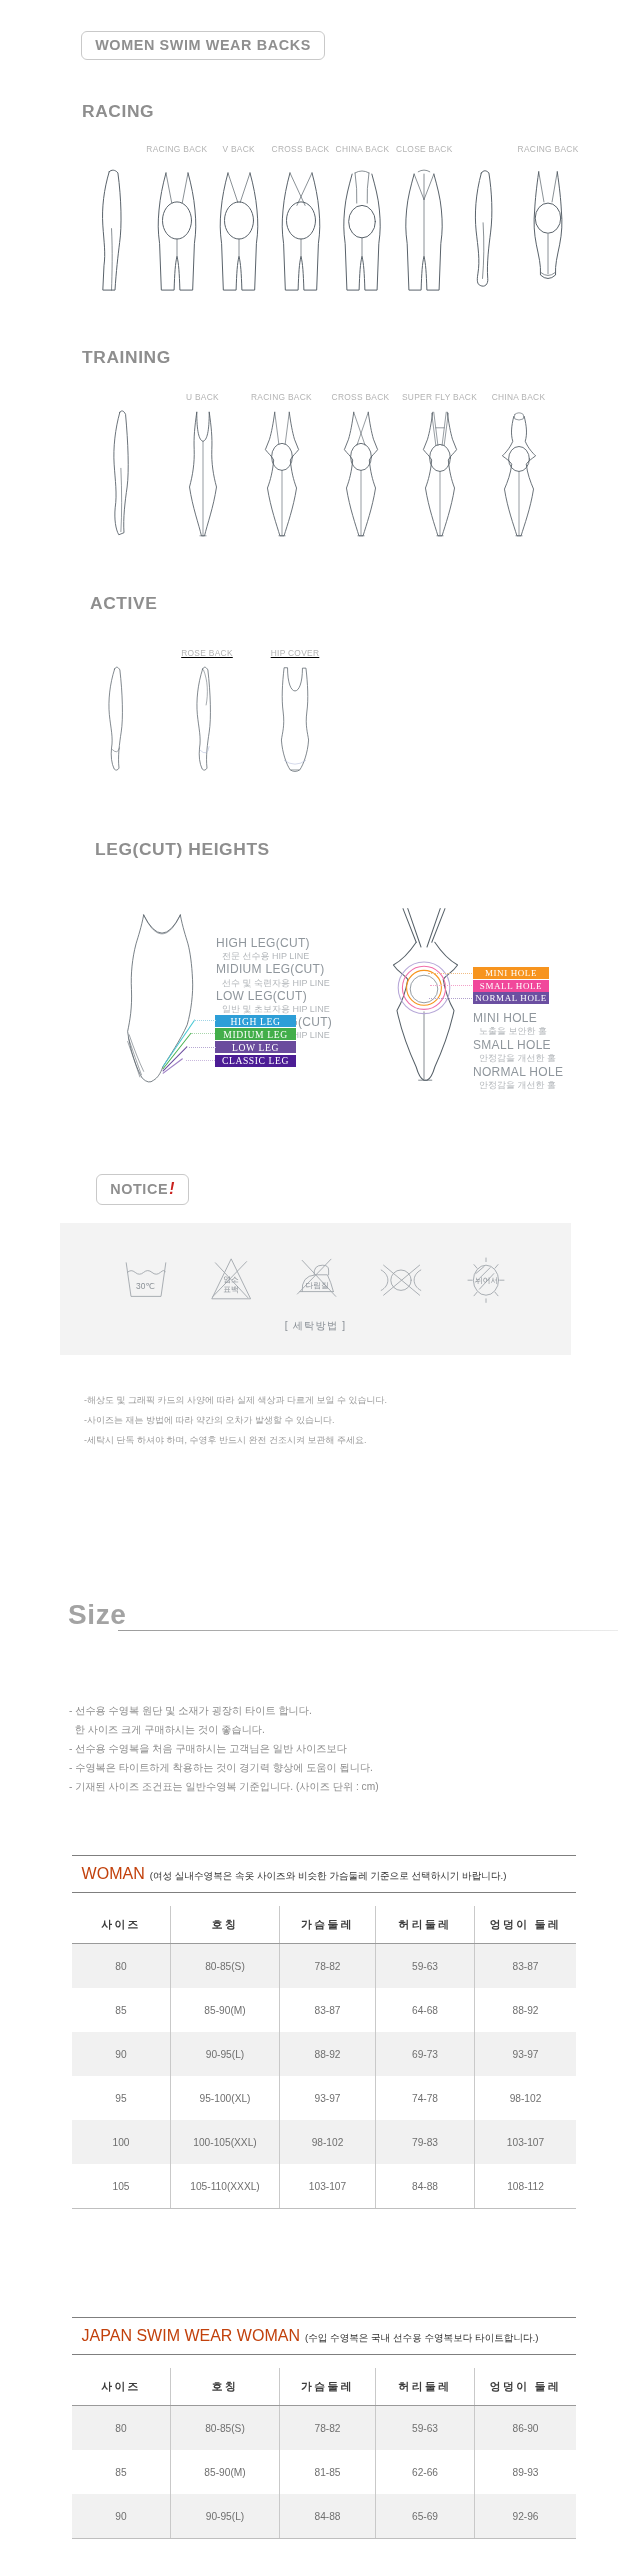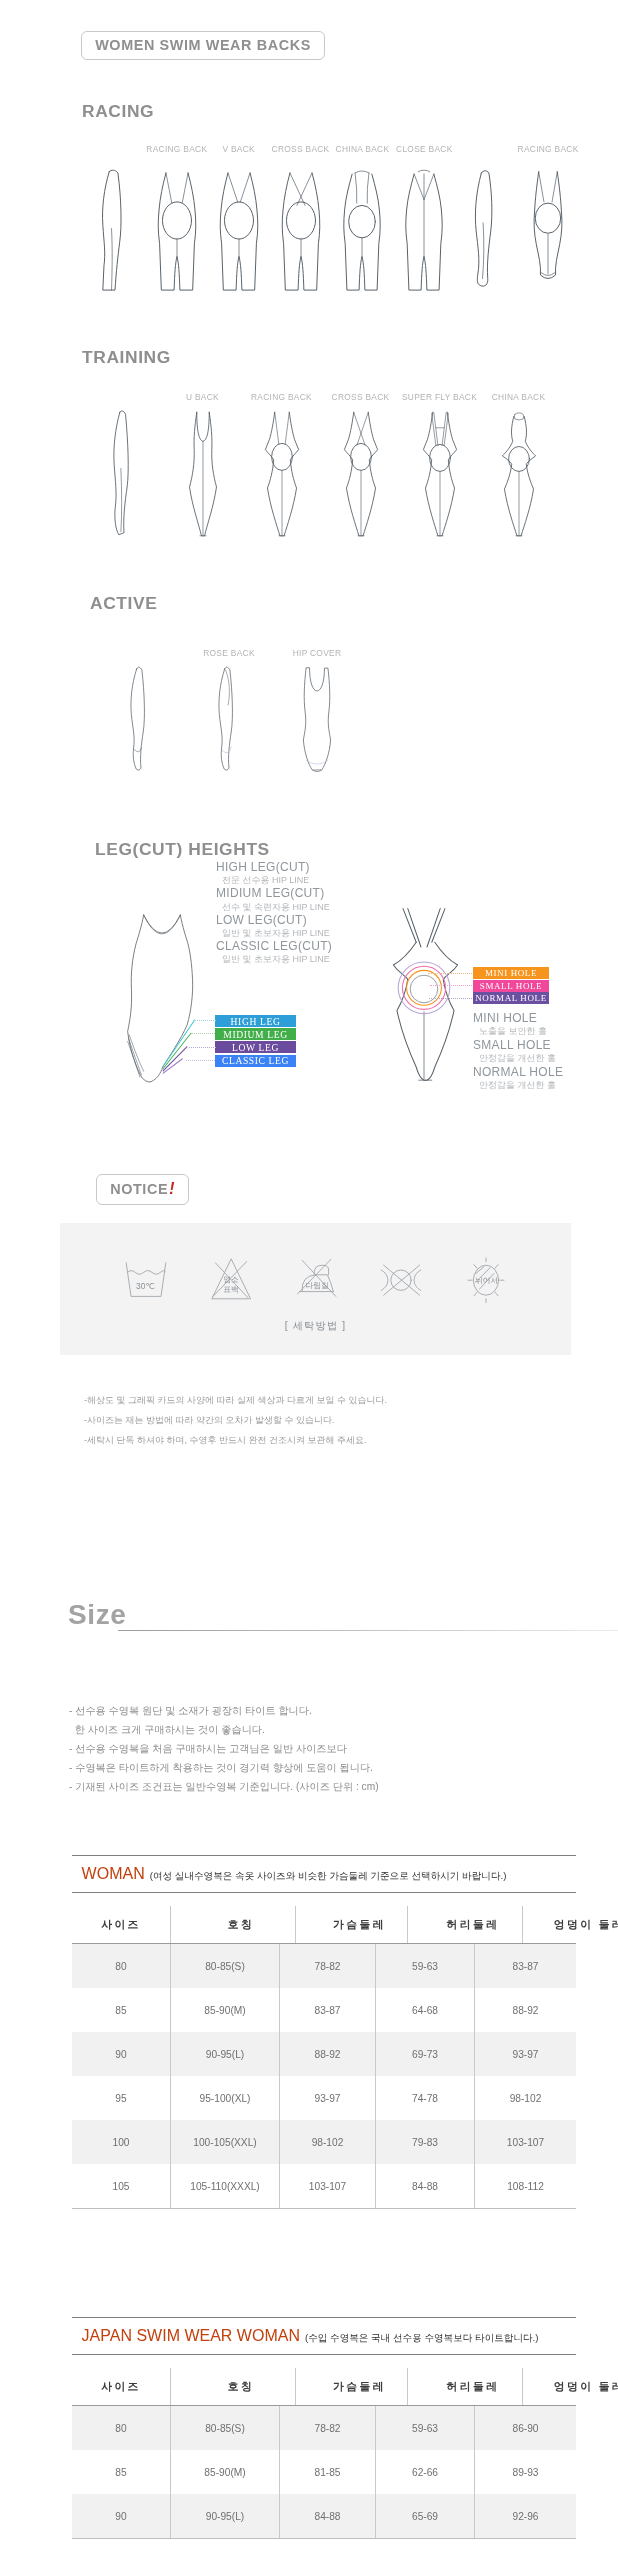--- a/index.html
+++ b/index.html
@@ -38,21 +38,21 @@
   .note-line{font-size:9px;color:#9a9a9a;line-height:20px;white-space:pre;}
 
   .size-heading{font-size:28px;font-weight:bold;color:#a3a3a3;letter-spacing:0.6px;}
   .size-underline{height:1.2px;background:linear-gradient(to right,#9b9b9b,#ececec);}
   .size-bullet{font-size:10.2px;color:#8c8c8c;line-height:19px;white-space:pre-wrap;}
 
   .tbl{width:504px;}
   .tbl-titleband{border-top:1.2px solid #7f7f7f;border-bottom:1.2px solid #7f7f7f;padding:9px 0 9px 9.6px;}
   .tbl-title{font-size:16px;font-weight:normal;color:#c2410c;}
   .tbl-note{font-size:9.6px;color:#2f2f2f;margin-left:2.4px;margin-top:12px;}
-  .tbl-header{display:grid;grid-template-columns:99px 109px 96px 99px 101px;margin-top:13.2px;height:37px;border-bottom:1.2px solid #9a9a9a;gap:16px;}
+  .tbl-header{display:grid;grid-template-columns:99px 109px 96px 99px 101px;margin-top:13.2px;height:37px;border-bottom:1.2px solid #9a9a9a;}
   .tbl-header>div{display:flex;align-items:center;justify-content:center;font-size:10.8px;font-weight:bold;color:#3c3c3c;letter-spacing:2.4px;border-right:0.6px solid #c9c9c9;}
   .tbl-header>div:last-child{border-right:none;}
   .tbl-body{border-bottom:0.6px solid #bfbfbf;}
   .tbl-row{display:grid;grid-template-columns:99px 109px 96px 99px 101px;height:44px;}
   .tbl-row:nth-child(odd){background:#f1f1f1;}
   .tbl-row>div{display:flex;align-items:center;justify-content:center;font-size:10.2px;color:#6f6f6f;border-right:0.6px solid #c9c9c9;}
   .tbl-row>div:last-child{border-right:none;}
 </style>
 </head>
 <body>
@@ -253,21 +253,21 @@
 
       <div class="fig-cell" style="width:79px;">
         <div class="fig-label">CHINA BACK</div>
         <svg class="fig-svg" width="66" height="135" viewBox="0 0 100 260">
           <use href="#training-china"></use>
         </svg>
       </div>
     </div>
 
   <div class="abs sec-heading" style="left:90px;top:593px;">ACTIVE</div>
-  <div class="abs fig-row" style="left:97px;top:648px;width:265px;">
+  <div class="abs fig-row" style="left:75px;top:648px;width:265px;text-decoration:underline;">
 
       <div class="fig-cell" style="width:88px;">
         <div class="fig-label"></div>
         <svg class="fig-svg" width="66" height="114" viewBox="0 0 110 260">
           <use href="#active-side"></use>
         </svg>
       </div>
 
       <div class="fig-cell" style="width:88px;">
         <div class="fig-label">ROSE BACK</div>
@@ -290,21 +290,21 @@
     <path class="ln" d="M62 18 C56 40 48 56 42 70 C32 96 28 124 30 152 C32 186 26 208 20 228 C26 262 44 296 58 312 Q75 324 88 316 C98 312 106 304 112 292 C130 272 158 244 176 216 C186 192 192 160 190 134 C188 106 184 86 178 70 C172 56 164 40 158 18"></path>
     <path class="ln" d="M62 18 Q110 84 158 18"></path>
     <path class="ln2" d="M62 18 C80 44 96 52 110 52 C124 52 140 44 158 18"></path>
     <path class="ln2" d="M24 234 Q44 274 62 300 M22 240 Q40 276 56 306 M20 246 Q38 280 52 310"></path>
     <path d="M112 292 L196 207" stroke="#45c8d4" stroke-width="2.2" fill="none"></path>
     <path d="M112 296 L186 231" stroke="#42ae4a" stroke-width="2.2" fill="none"></path>
     <path d="M112 300 L176 255" stroke="#6a4b9d" stroke-width="2.2" fill="none"></path>
     <path d="M112 304 L164 277" stroke="#9d7fc4" stroke-width="2.2" fill="none"></path>
   </svg>
 
-  <div class="abs" style="left:216px;top:861px;width:180px;">
+  <div class="abs" style="left:216px;top:937px;width:180px;">
 
       <div style="margin-bottom:0.6px;">
         <div class="legcut-item-title">HIGH LEG(CUT)</div>
         <div class="legcut-item-sub">전문 선수용 HIP LINE</div>
       </div>
 
       <div style="margin-bottom:0.6px;">
         <div class="legcut-item-title">MIDIUM LEG(CUT)</div>
         <div class="legcut-item-sub">선수 및 숙련자용 HIP LINE</div>
       </div>
@@ -321,21 +321,21 @@
     </div>
 
   <div class="abs" style="left:215px;top:1015px;">
 
       <div class="bar" style="background: rgb(45, 158, 215);">HIGH LEG</div>
 
       <div class="bar" style="background: rgb(66, 174, 74);">MIDIUM LEG</div>
 
       <div class="bar" style="background: rgb(106, 75, 157);">LOW LEG</div>
 
-      <div class="bar" style="background: #3b82f6;">CLASSIC LEG</div>
+      <div class="bar" style="background: #4c1d95;">CLASSIC LEG</div>
     </div>
   <div class="dotl" style="left:194px;top:1020px;width:21.6px;border-color:#9fd4e6;"></div>
   <div class="dotl" style="left:191px;top:1033px;width:24px;border-color:#a8d6ab;"></div>
   <div class="dotl" style="left:189px;top:1047px;width:26.5px;border-color:#b6a8d2;"></div>
   <div class="dotl" style="left:186px;top:1060px;width:29px;border-color:#c9b8dd;"></div>
 
   <svg class="abs" style="left:373px;top:905px;" width="102" height="180" viewBox="0 0 170 300">
     <path class="ln" d="M50 6 L72 62 M58 6 L80 70 M120 6 L98 62 M112 6 L90 70"></path>
     <path class="ln" d="M72 62 C60 80 48 92 34 100 C42 112 52 116 58 124 C54 148 48 162 40 176 C48 214 62 248 72 270 C76 284 80 290 85 292 L90 292 C95 290 99 284 103 270 C113 248 127 214 135 176 C127 162 121 148 117 124 C123 116 133 112 141 100 C127 92 115 80 103 62"></path>
     <path class="ln2" d="M85 178 L85 290 M76 292 L98 292"></path>

